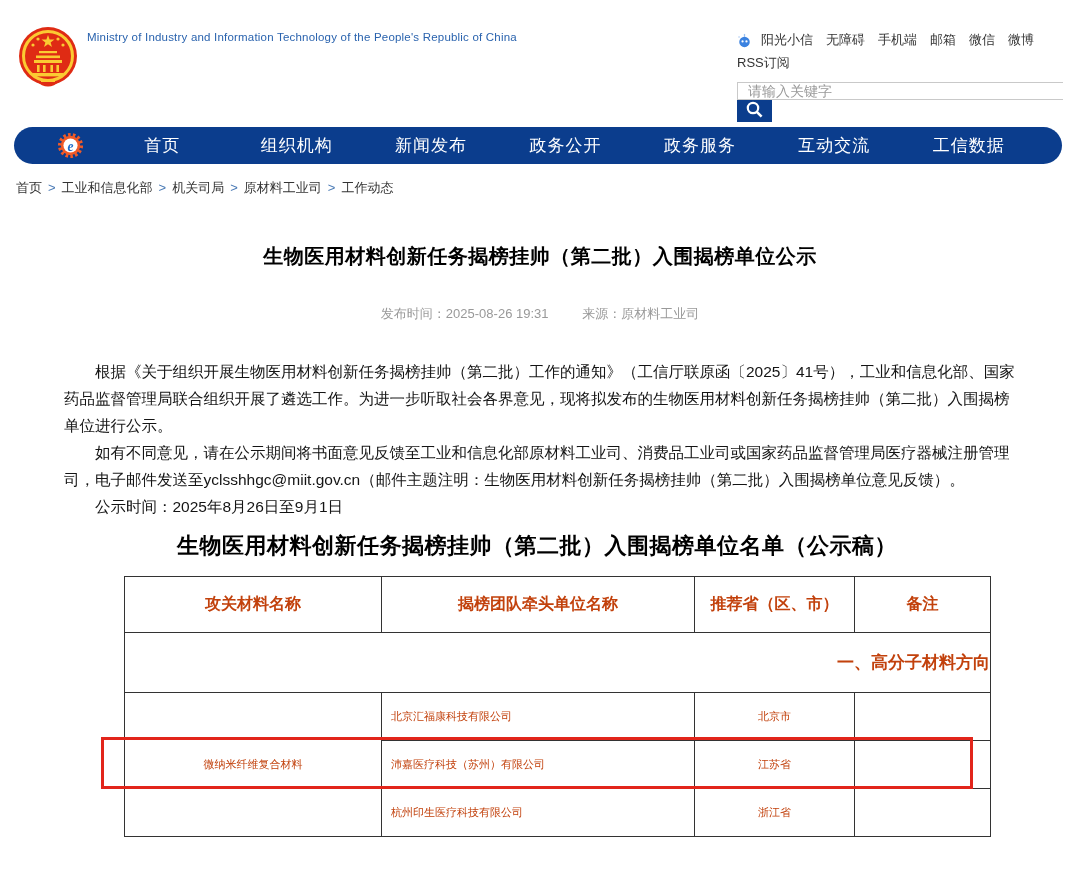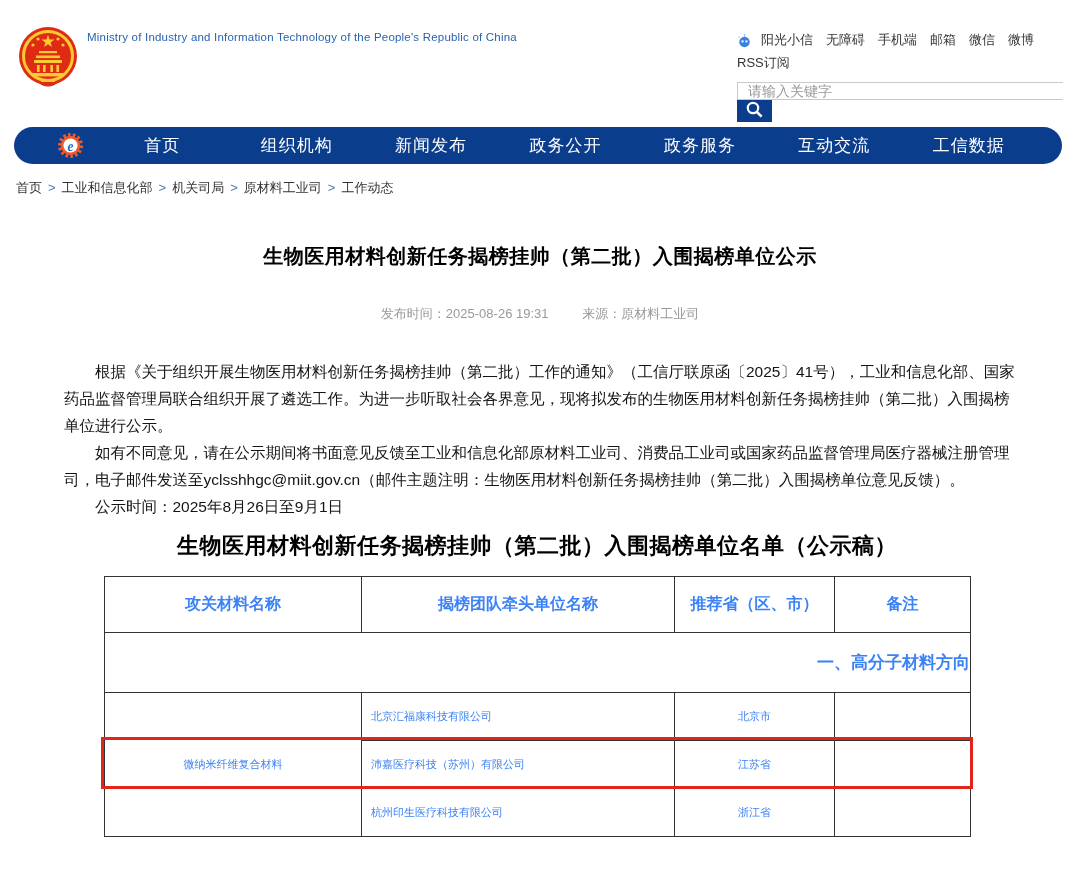--- a/index.html
+++ b/index.html
@@ -48,21 +48,21 @@
   .meta { position: absolute; top: 297px; left: 0; width: 100%; text-align: center; font-size: 13px; color: #999; margin-top: 8px; }
   .meta span + span { margin-left: 30px; }
 
   .body-text { position: absolute; top: 358px; left: 64px; width: 952px; font-size: 15.5px; color: #141414; line-height: 27px; }
   .body-text p { text-indent: 2em; }
 
   
   .table-area { position: absolute; left: 104px; top: 531px; width: 866px; }
   .table-title { text-align: center; font-size: 22px; font-weight: bold; color: #000; margin-bottom: 15px; letter-spacing: .5px; }
   .table-wrap { position: relative; }
-  table { border-collapse: collapse; width: 866px; table-layout: fixed; font-family: "Liberation Serif", serif; color: #3b82f6; }
+  table { border-collapse: collapse; width: 866px; table-layout: fixed; font-family: "Liberation Serif", serif; color: #c2410c; margin-left: 20px; }
   th, td { border: 1px solid #333; }
   thead th { height: 56px; font-size: 16px; font-weight: bold; text-align: center; }
   .section-row td { height: 60px; font-size: 17px; font-weight: bold; text-align: right; padding-left: 7px; font-family: "Liberation Sans", sans-serif; }
   tbody.data td { height: 48px; font-size: 11px; }
   .cell-material { text-align: center; }
   .cell-company { text-align: left; padding-left: 9px; }
   .cell-province { text-align: center; }
   .highlight-box {
     position: absolute; left: -3px; top: 161px; width: 872px; height: 52px;
     border: 3px solid #e2251b; pointer-events: none;

